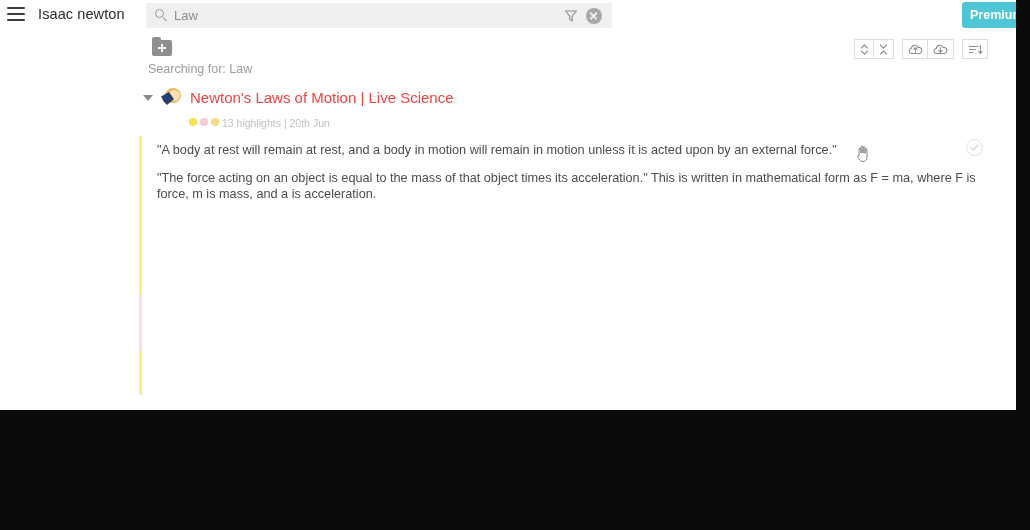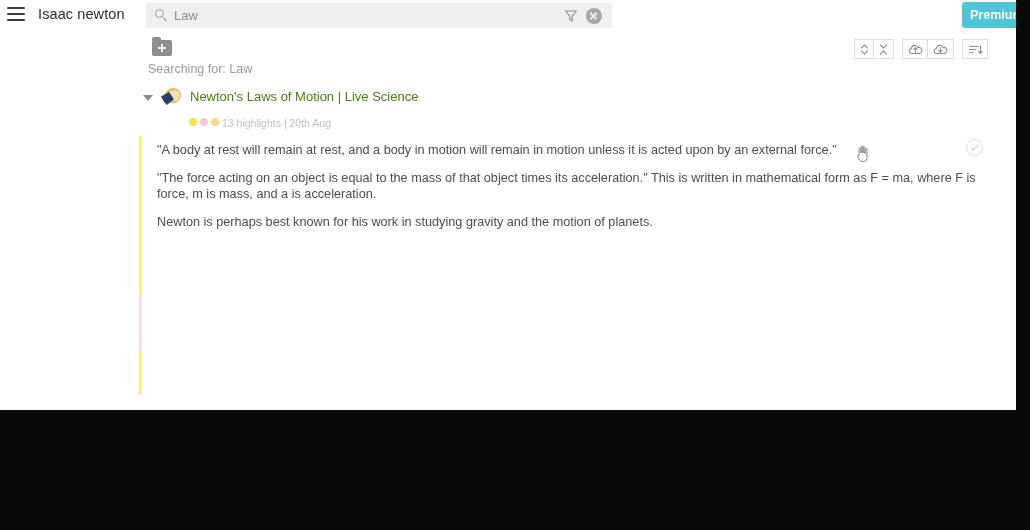--- a/index.html
+++ b/index.html
@@ -88,21 +88,21 @@
     position: absolute; left: 161px; top: 88px; width: 21px; height: 19px;
   }
   .favicon .disc { position: absolute; left: 4px; top: 0px; width: 16px; height: 15px; background: #f0b45e; border-radius: 50%; }
   .favicon .disc2 { position: absolute; left: 7px; top: 2px; width: 12px; height: 11px; background: #fbe0b4; border-radius: 50%; }
   .favicon .wing {
     position: absolute; left: 0px; top: 4px; width: 13px; height: 13px;
     background: #2a3f6b; clip-path: polygon(0% 35%, 62% 0%, 100% 55%, 45% 100%, 20% 72%);
   }
   .result-title {
     position: absolute; left: 190px; top: 89px;
-    font-size: 13px; color: #4d7c0f; white-space: nowrap; cursor: pointer;
+    font-size: 15px; color: #ef4444; white-space: nowrap; cursor: pointer;
   }
   .dots { position: absolute; left: 189px; top: 118px; display: flex; gap: 3px; }
   .dot { width: 8px; height: 8px; border-radius: 50%; }
   .result-meta {
     position: absolute; left: 222px; top: 117px;
     font-size: 10.5px; color: #c0c0c0; white-space: nowrap;
   }
 
   
   .hl-rail { position: absolute; left: 139px; top: 136px; width: 3px; }
@@ -210,40 +210,37 @@
     <span class="disc"></span>
       <span class="disc2"></span>
       <span class="wing"></span>
   </div>
   <div class="result-title">Newton's Laws of Motion | Live Science</div>
   <div class="dots">
       <span class="dot" style="background: rgb(247, 225, 79);"></span>
       <span class="dot" style="background: rgb(246, 201, 212);"></span>
       <span class="dot" style="background: rgb(246, 217, 138);"></span>
     </div>
-  <div class="result-meta">13 highlights | 20th Aug</div>
+  <div class="result-meta">13 highlights | 20th Jun</div>
 
   <div class="hl-rail">
       <div class="rail-seg" style="background: rgb(251, 241, 122); height: 87px;"></div>
       <div class="rail-seg" style="background: rgb(251, 241, 122); height: 44px;"></div>
       <div class="rail-seg" style="background: rgb(251, 241, 122); height: 28px;"></div>
       <div class="rail-seg" style="background: rgb(250, 221, 230); height: 28px;"></div>
       <div class="rail-seg" style="background: rgb(250, 221, 230); height: 28px;"></div>
       <div class="rail-seg" style="background: rgb(251, 241, 122); height: 44px;"></div>
     </div>
   <div class="hl-body">
       <div>
         <div class="hl-text">"A body at rest will remain at rest, and a body in motion will remain in motion unless it is acted upon by an external force."</div>
       </div>
       <div>
         <div class="hl-text">"The force acting on an object is equal to the mass of that object times its acceleration." This is written in mathematical form as F = ma, where F is force, m is mass, and a is acceleration.</div>
       </div>
-      <div>
-        <div class="hl-text">Newton is perhaps best known for his work in studying gravity and the motion of planets.</div>
-      </div>
     </div>
 
   <div class="check-circle">
     <svg width="15" height="15" viewBox="0 0 15 15">
       <polyline points="4,7.6 6.4,10 11,4.8" fill="none" stroke="#d6d6d6" stroke-width="1.2" stroke-linecap="round" stroke-linejoin="round"></polyline>
     </svg>
   </div>
   <div class="cursor-hand">
     <svg width="16" height="18" viewBox="0 0 16 18">
       <path d="M4,11 L4,4.2 a1,1 0 0 1 2,0 L6,8 L6,2.2 a1,1 0 0 1 2,0 L8,8 L8,2.8 a1,1 0 0 1 2,0 L10,8.4 L10,4.6 a1,1 0 0 1 2,0 L12,12 a4,4 0 0 1 -4,4.6 a4.4,4.4 0 0 1 -3.6,-2 L2.4,11.6 a1,1 0 0 1 1.6,-0.8 Z" fill="#ffffff" stroke="#777777" stroke-width="0.9" stroke-linejoin="round"></path>

